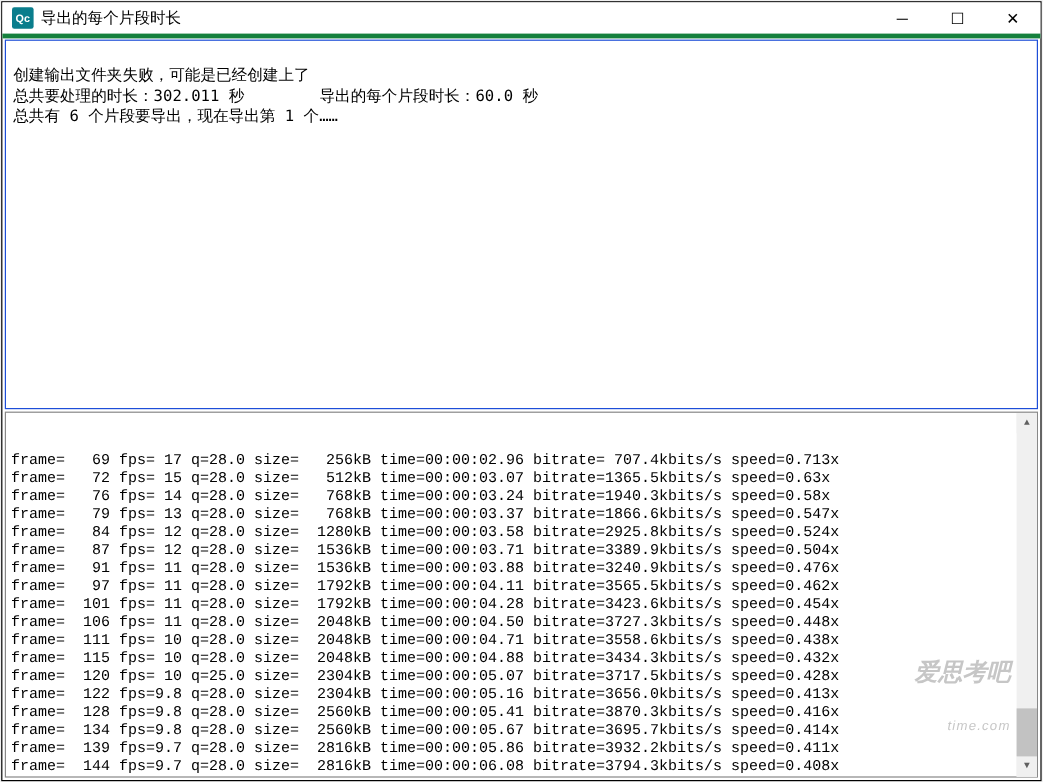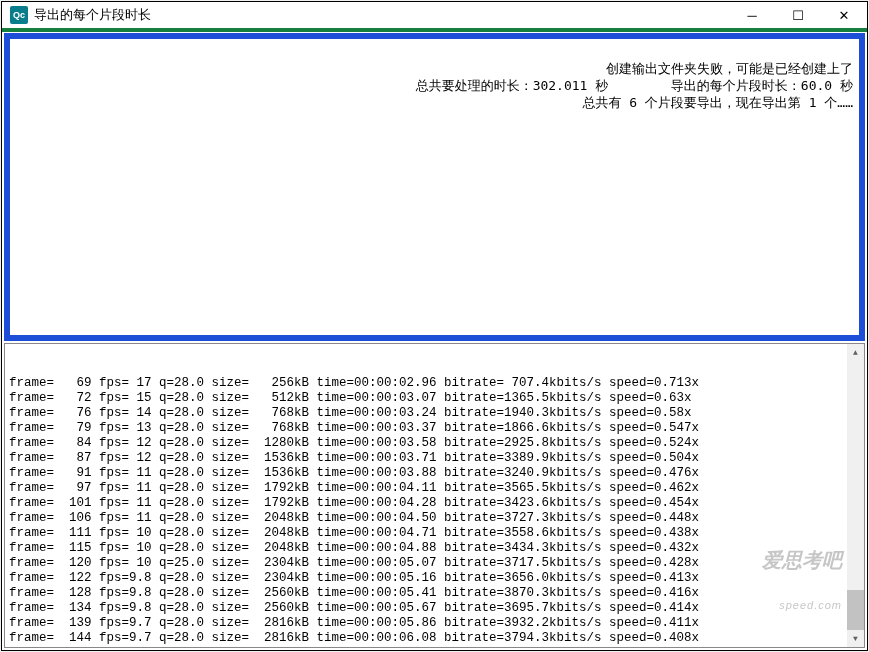--- a/index.html
+++ b/index.html
@@ -59,29 +59,28 @@
       cursor: default;
     }
     .content {
       flex: 1;
       display: flex;
       flex-direction: column;
       overflow: hidden;
     }
     .top-pane {
       height: 308px;
-      border: 6px solid #1d4ed8;
+      border: 1px solid #1d4ed8;
       margin: 1px 2px;
       padding: 4px 6px;
       font-family: "SimSun", monospace;
       font-size: 13px;
       line-height: 17px;
       overflow: auto;
       white-space: pre;
-      text-align: right;
     }
     .bottom-pane {
       flex: 1;
       border: 1px solid #888;
       margin: 1px 2px 2px 2px;
       padding: 2px 4px;
       font-family: "Consolas", "Courier New", monospace;
       font-size: 12.5px;
       line-height: 15px;
       overflow: auto;
@@ -158,17 +157,17 @@
       <div id="ffmpeg-lines"><div class="row">frame=   69 fps= 17 q=28.0 size=   256kB time=00:00:02.96 bitrate= 707.4kbits/s speed=0.713x</div><div class="row">frame=   72 fps= 15 q=28.0 size=   512kB time=00:00:03.07 bitrate=1365.5kbits/s speed=0.63x</div><div class="row">frame=   76 fps= 14 q=28.0 size=   768kB time=00:00:03.24 bitrate=1940.3kbits/s speed=0.58x</div><div class="row">frame=   79 fps= 13 q=28.0 size=   768kB time=00:00:03.37 bitrate=1866.6kbits/s speed=0.547x</div><div class="row">frame=   84 fps= 12 q=28.0 size=  1280kB time=00:00:03.58 bitrate=2925.8kbits/s speed=0.524x</div><div class="row">frame=   87 fps= 12 q=28.0 size=  1536kB time=00:00:03.71 bitrate=3389.9kbits/s speed=0.504x</div><div class="row">frame=   91 fps= 11 q=28.0 size=  1536kB time=00:00:03.88 bitrate=3240.9kbits/s speed=0.476x</div><div class="row">frame=   97 fps= 11 q=28.0 size=  1792kB time=00:00:04.11 bitrate=3565.5kbits/s speed=0.462x</div><div class="row">frame=  101 fps= 11 q=28.0 size=  1792kB time=00:00:04.28 bitrate=3423.6kbits/s speed=0.454x</div><div class="row">frame=  106 fps= 11 q=28.0 size=  2048kB time=00:00:04.50 bitrate=3727.3kbits/s speed=0.448x</div><div class="row">frame=  111 fps= 10 q=28.0 size=  2048kB time=00:00:04.71 bitrate=3558.6kbits/s speed=0.438x</div><div class="row">frame=  115 fps= 10 q=28.0 size=  2048kB time=00:00:04.88 bitrate=3434.3kbits/s speed=0.432x</div><div class="row">frame=  120 fps= 10 q=25.0 size=  2304kB time=00:00:05.07 bitrate=3717.5kbits/s speed=0.428x</div><div class="row">frame=  122 fps=9.8 q=28.0 size=  2304kB time=00:00:05.16 bitrate=3656.0kbits/s speed=0.413x</div><div class="row">frame=  128 fps=9.8 q=28.0 size=  2560kB time=00:00:05.41 bitrate=3870.3kbits/s speed=0.416x</div><div class="row">frame=  134 fps=9.8 q=28.0 size=  2560kB time=00:00:05.67 bitrate=3695.7kbits/s speed=0.414x</div><div class="row">frame=  139 fps=9.7 q=28.0 size=  2816kB time=00:00:05.86 bitrate=3932.2kbits/s speed=0.411x</div><div class="row">frame=  144 fps=9.7 q=28.0 size=  2816kB time=00:00:06.08 bitrate=3794.3kbits/s speed=0.408x</div><div class="row">frame=  149 fps=9.7 q=28.0 size=  3072kB time=00:00:06.29 bitrate=3998.9kbits/s speed=0.408x</div></div>
       <div class="scrollbar">
         <div class="sb-btn">▲</div>
         <div class="sb-track">
           <div class="sb-thumb"></div>
         </div>
         <div class="sb-btn">▼</div>
       </div>
       <div class="watermark">
         <div class="wm1">爱思考吧</div>
-        <div class="wm2">speed.com</div>
+        <div class="wm2">time.com</div>
       </div>
     </div>
   </div>
 </div>
 
 </body></html>

